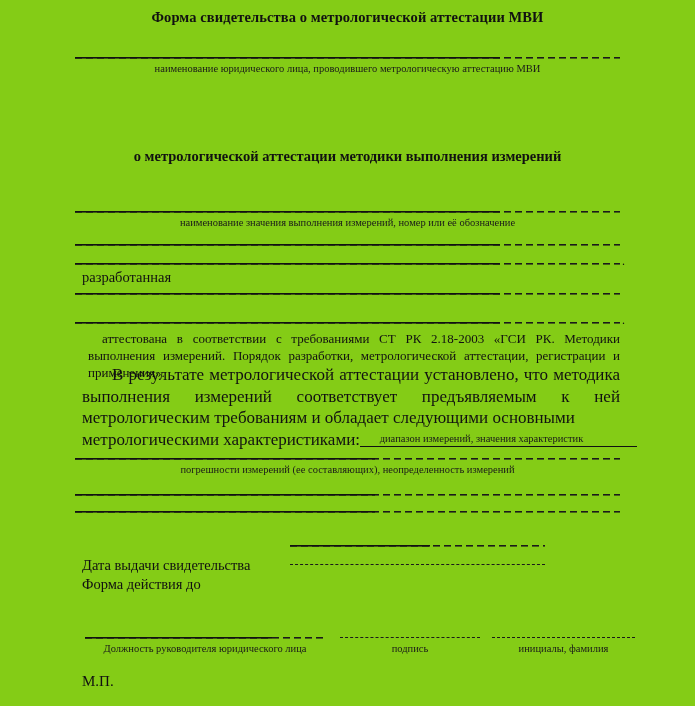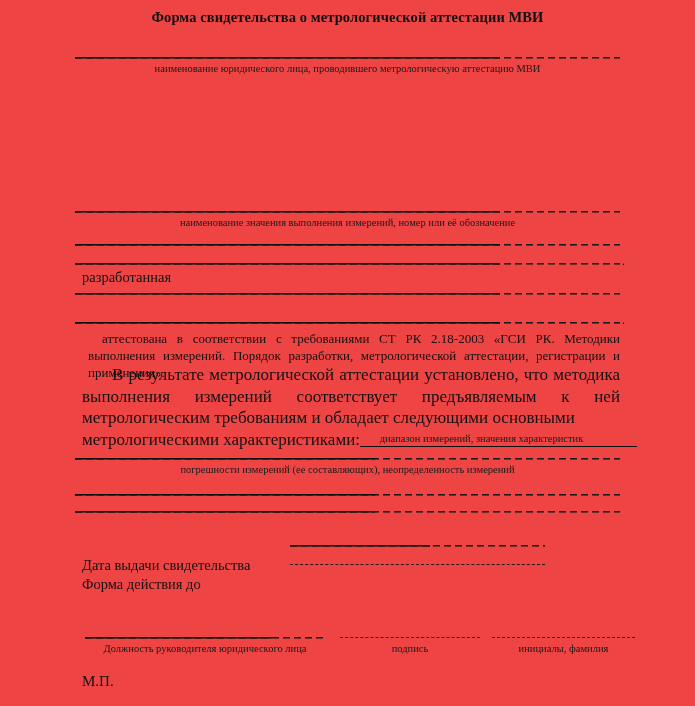--- a/index.html
+++ b/index.html
@@ -12,21 +12,21 @@
     height: 706px;
     position: relative;
     font-family: "Liberation Serif", "DejaVu Serif", serif;
     color: #111111;
     overflow: hidden;
   }
 
   .page {
     position: absolute;
     inset: 0;
-    background: #ef4444;
+    background: #84cc16;
     padding-left: 48px;
   }
 
   
   .doc-title {
     position: absolute;
     left: 0;
     right: 0;
     top: 9px;
     text-align: center;
@@ -170,20 +170,21 @@
 </head>
 <body>
 
 <div class="page">
 
   <div class="doc-title">Форма свидетельства о метрологической аттестации МВИ</div>
 
   <div class="rule-hybrid r-left78" style="left:75px; top:57px; width:545px;"></div>
   <div class="caption" style="left:75px; top:63px; width:545px;">наименование юридического лица, проводившего метрологическую аттестацию МВИ</div>
 
+  <div class="cert-sub">о метрологической аттестации методики выполнения измерений</div>
 
   <div class="rule-hybrid r-left78" style="left:75px; top:211px; width:545px;"></div>
   <div class="caption" style="left:75px; top:217px; width:545px;">наименование значения выполнения измерений, номер или её обозначение</div>
 
   <div class="rule-hybrid r-left78" style="left:75px; top:244px; width:545px;"></div>
 
   <div class="rule-hybrid r-left78" style="left:75px; top:263px; width:545px;"></div>
   <span class="end-dot" style="left:622px; top:255px;">.</span>
 
   <div class="razrab">разработанная</div>

